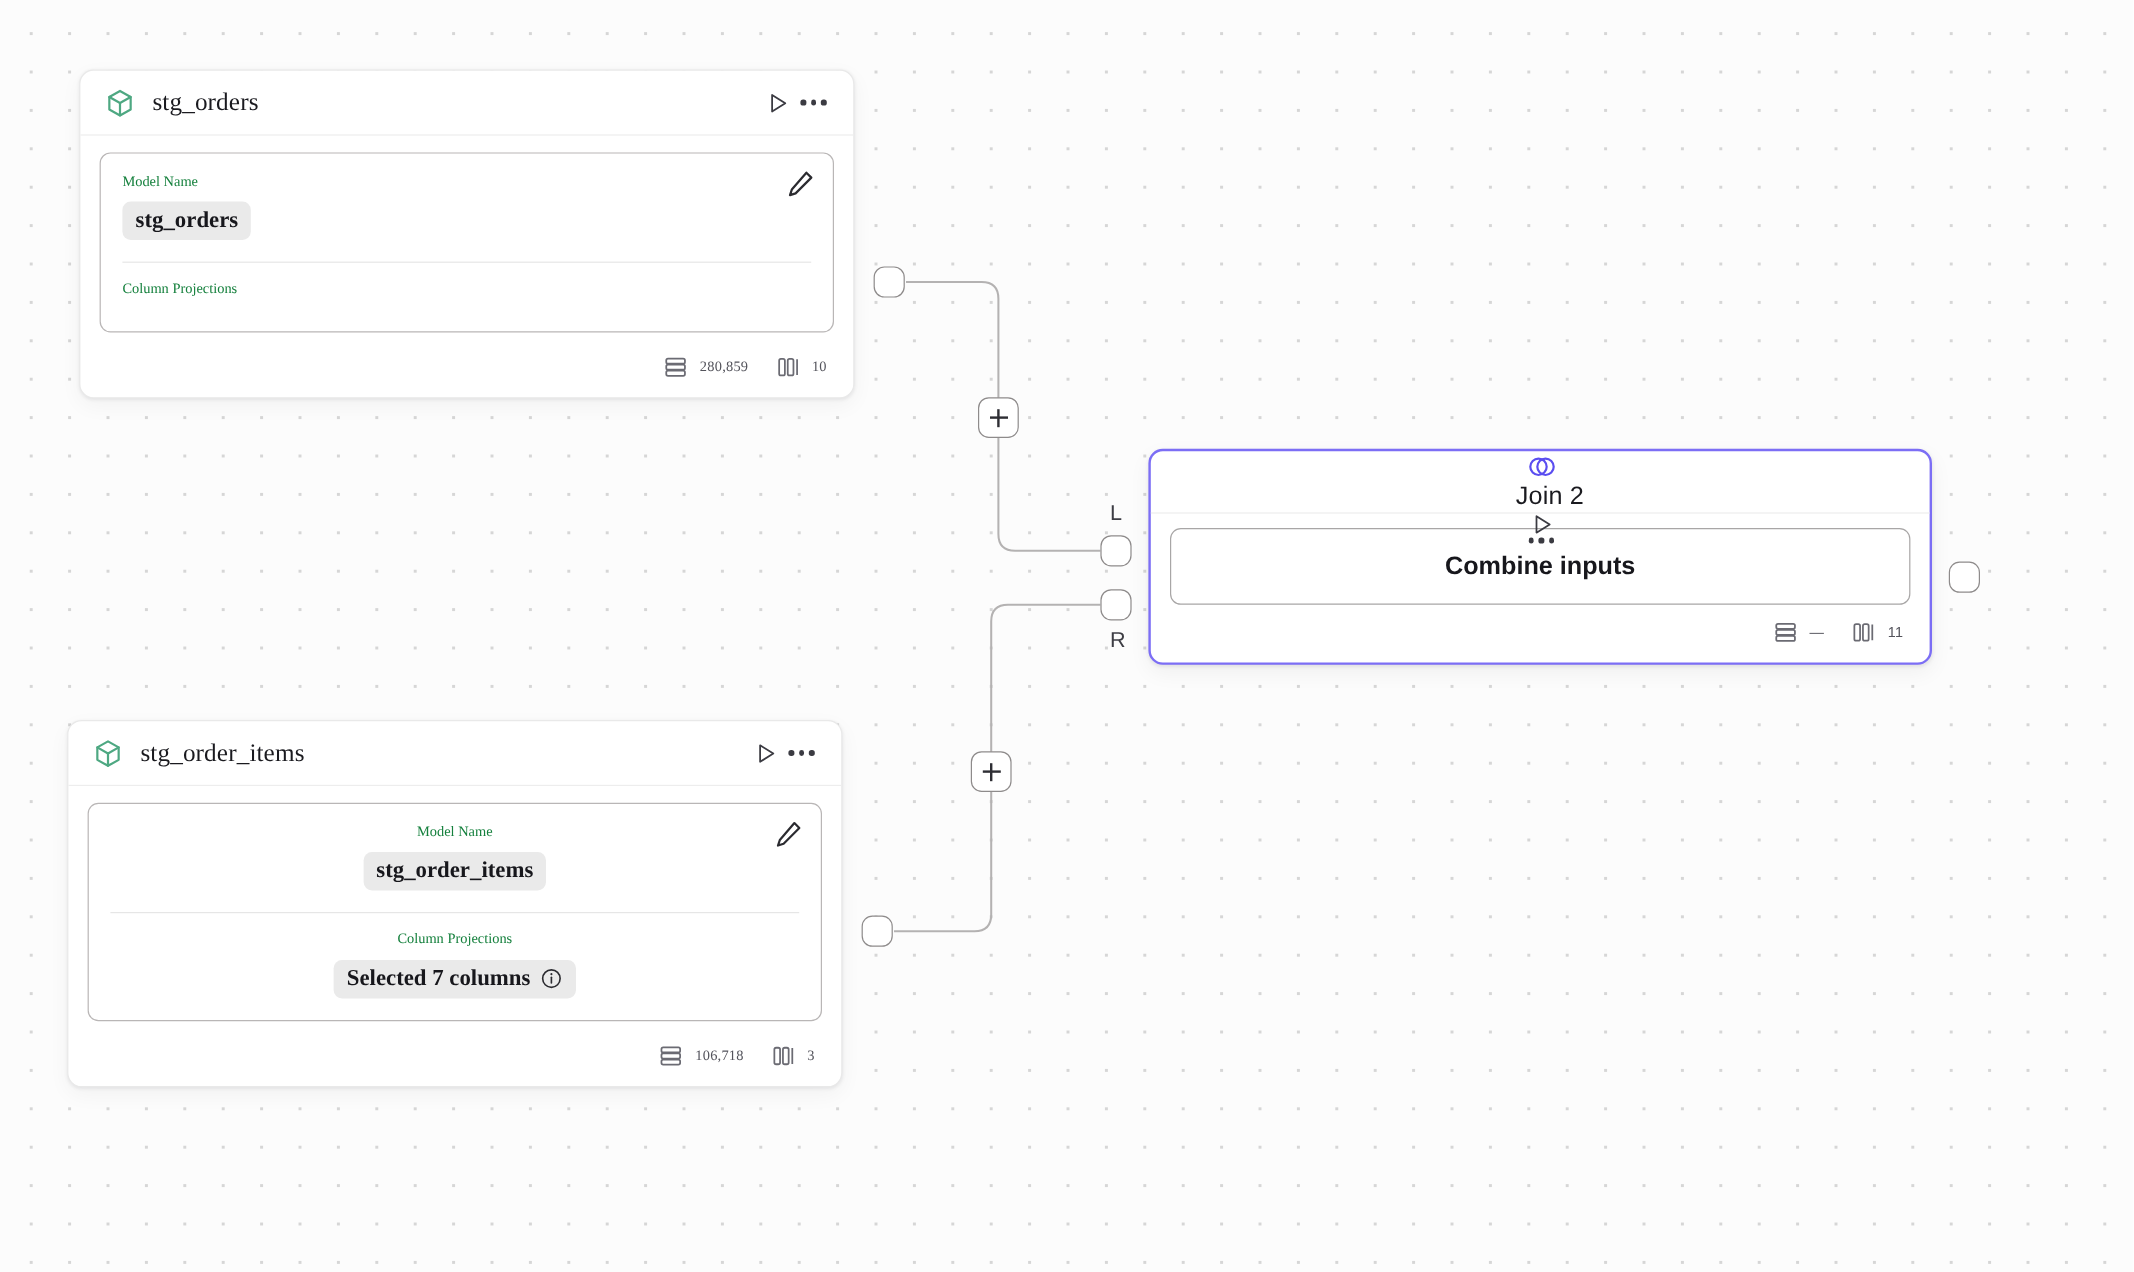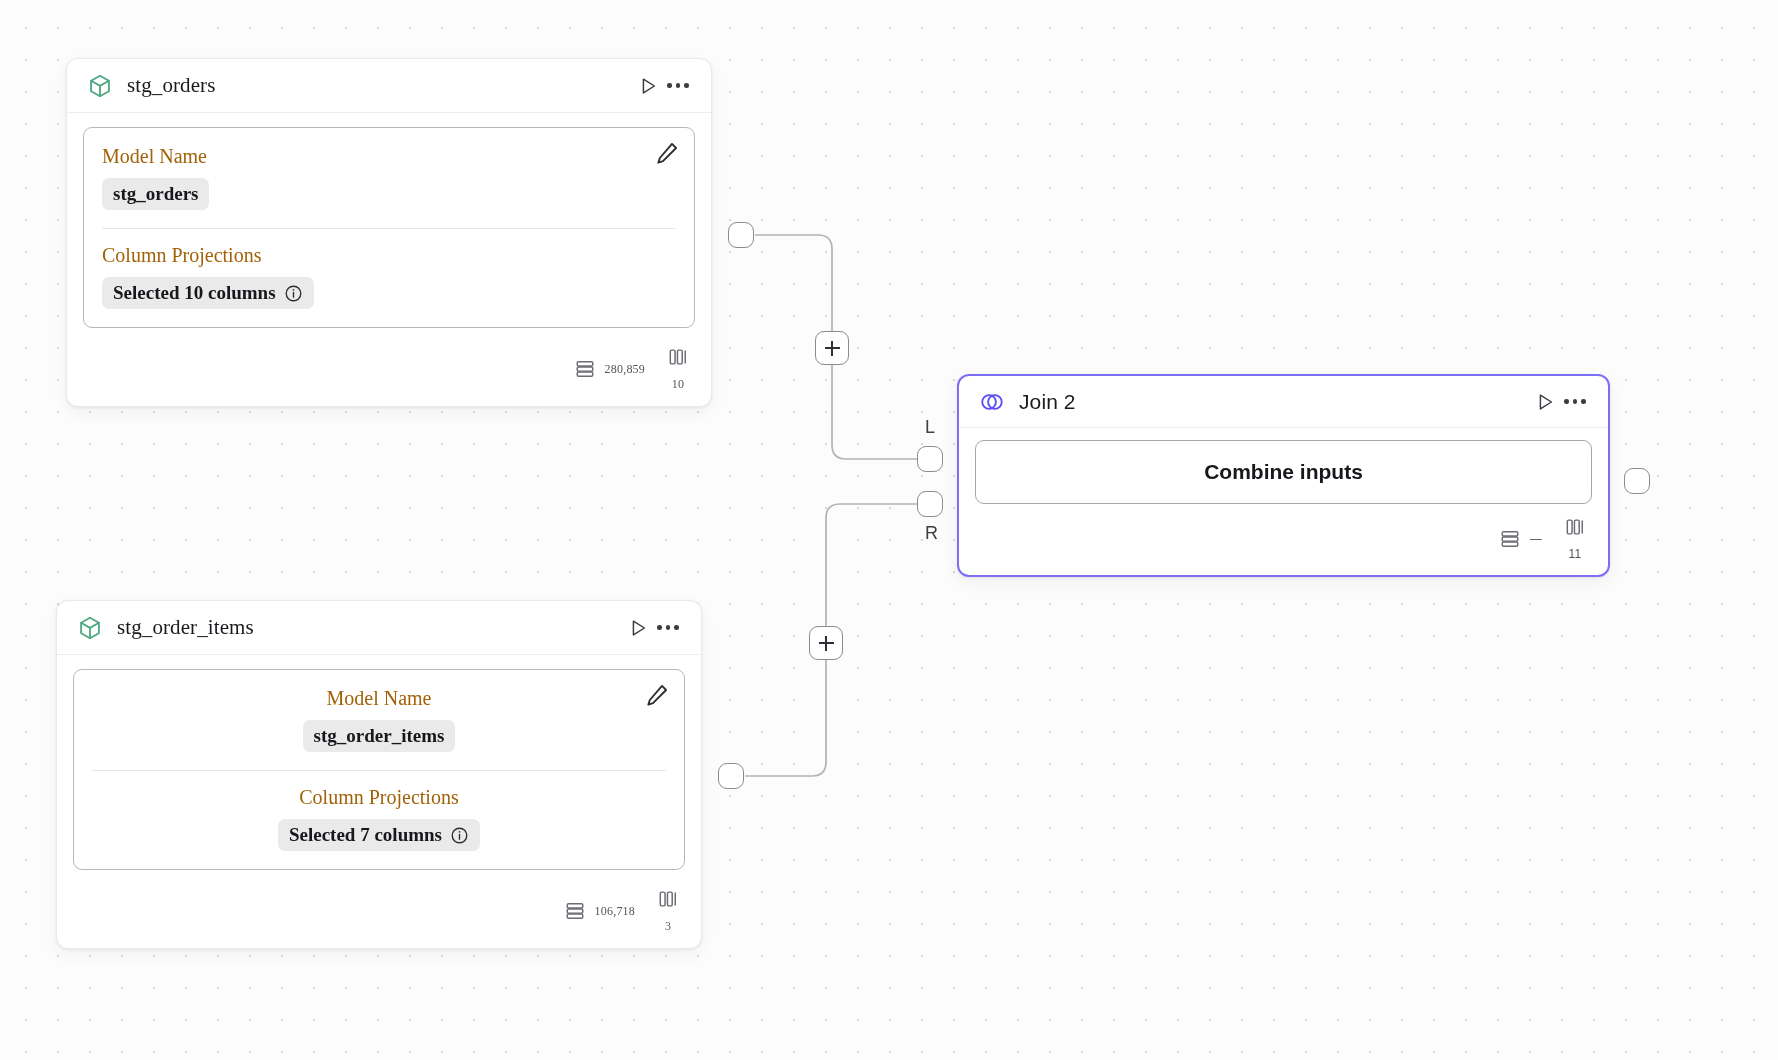--- a/index.html
+++ b/index.html
@@ -39,21 +39,21 @@
   }
 
   .node-header {
     display: flex;
     align-items: center;
     height: 54px;
     padding: 0 18px 0 20px;
     border-bottom: 1px solid #ededed;
     box-sizing: border-box;
   }
-  .node.joinnode .node-header { height: 52px; }
+  .node.joinnode .node-header { height: 52px; flex-direction: column; }
 
   .node-title {
     font-size: 21px;
     color: #1a1a1f;
     margin-left: 14px;
     white-space: nowrap;
     letter-spacing: .1px;
   }
   .hdr-spacer { flex: 1 1 auto; }
 
@@ -85,22 +85,22 @@
     padding: 14px 16px 10px 16px;
   }
   .panel {
     border: 1px solid #b9b6b6;
     border-radius: 9px;
     padding: 16px 18px 18px 18px;
     background: #fff;
     position: relative;
   }
   .panel-row-label {
-    font-size: 20px;
-    color: #a16207;
+    font-size: 12px;
+    color: #15803d;
     line-height: 1.2;
     margin-bottom: 10px;
   }
   .chip {
     display: inline-flex;
     align-items: center;
     gap: 8px;
     background: #eaeaea;
     border-radius: 7px;
     padding: 5px 11px;
@@ -131,21 +131,21 @@
     padding: 8px 22px 14px 4px;
     font-size: 12px;
     color: #53535b;
     margin-left: 44px;
   }
   .stat {
     display: inline-flex;
     align-items: center;
     gap: 9px;
   }
-  .stat + .stat { margin-left: 12px; flex-direction: column; }
+  .stat + .stat { margin-left: 12px; }
   .stat-value { letter-spacing: .2px; }
 
   
   .join-body { padding: 12px 16px 4px 16px; }
   .combine-box {
     border: 1px solid #a8a6a6;
     border-radius: 9px;
     height: 62px;
     display: flex;
     align-items: center;
@@ -270,30 +270,20 @@
         </span>
 
         <div class="panel-row-label">Model Name</div>
         <span class="chip">
           <span>stg_orders</span>
         </span>
 
         <div class="panel-divider"></div>
 
         <div class="panel-row-label">Column Projections</div>
-        <span class="chip">
-          <span>Selected 10 columns</span>
-          <span style="line-height:0;">
-            <svg width="19" height="19" viewBox="0 0 24 24" fill="none" stroke="#2b2b30" stroke-width="1.7">
-              <circle cx="12" cy="12" r="9.2"></circle>
-              <path d="M12 10.7 12 16.6" stroke-linecap="round"></path>
-              <circle cx="12" cy="7.3" r="1.1" fill="#2b2b30" stroke="none"></circle>
-            </svg>
-          </span>
-        </span>
       </div>
     </div>
 
     <div class="node-footer">
       <span class="stat">
         <span style="line-height:0;">
           <svg width="22" height="22" viewBox="0 0 24 24" fill="none" stroke="#6b6b73" stroke-width="1.6" stroke-linejoin="round">
             <rect x="3.5" y="4.2" width="17" height="4.6" rx="1.6"></rect>
             <rect x="3.5" y="9.7" width="17" height="4.6" rx="1.6"></rect>
             <rect x="3.5" y="15.2" width="17" height="4.6" rx="1.6"></rect>

